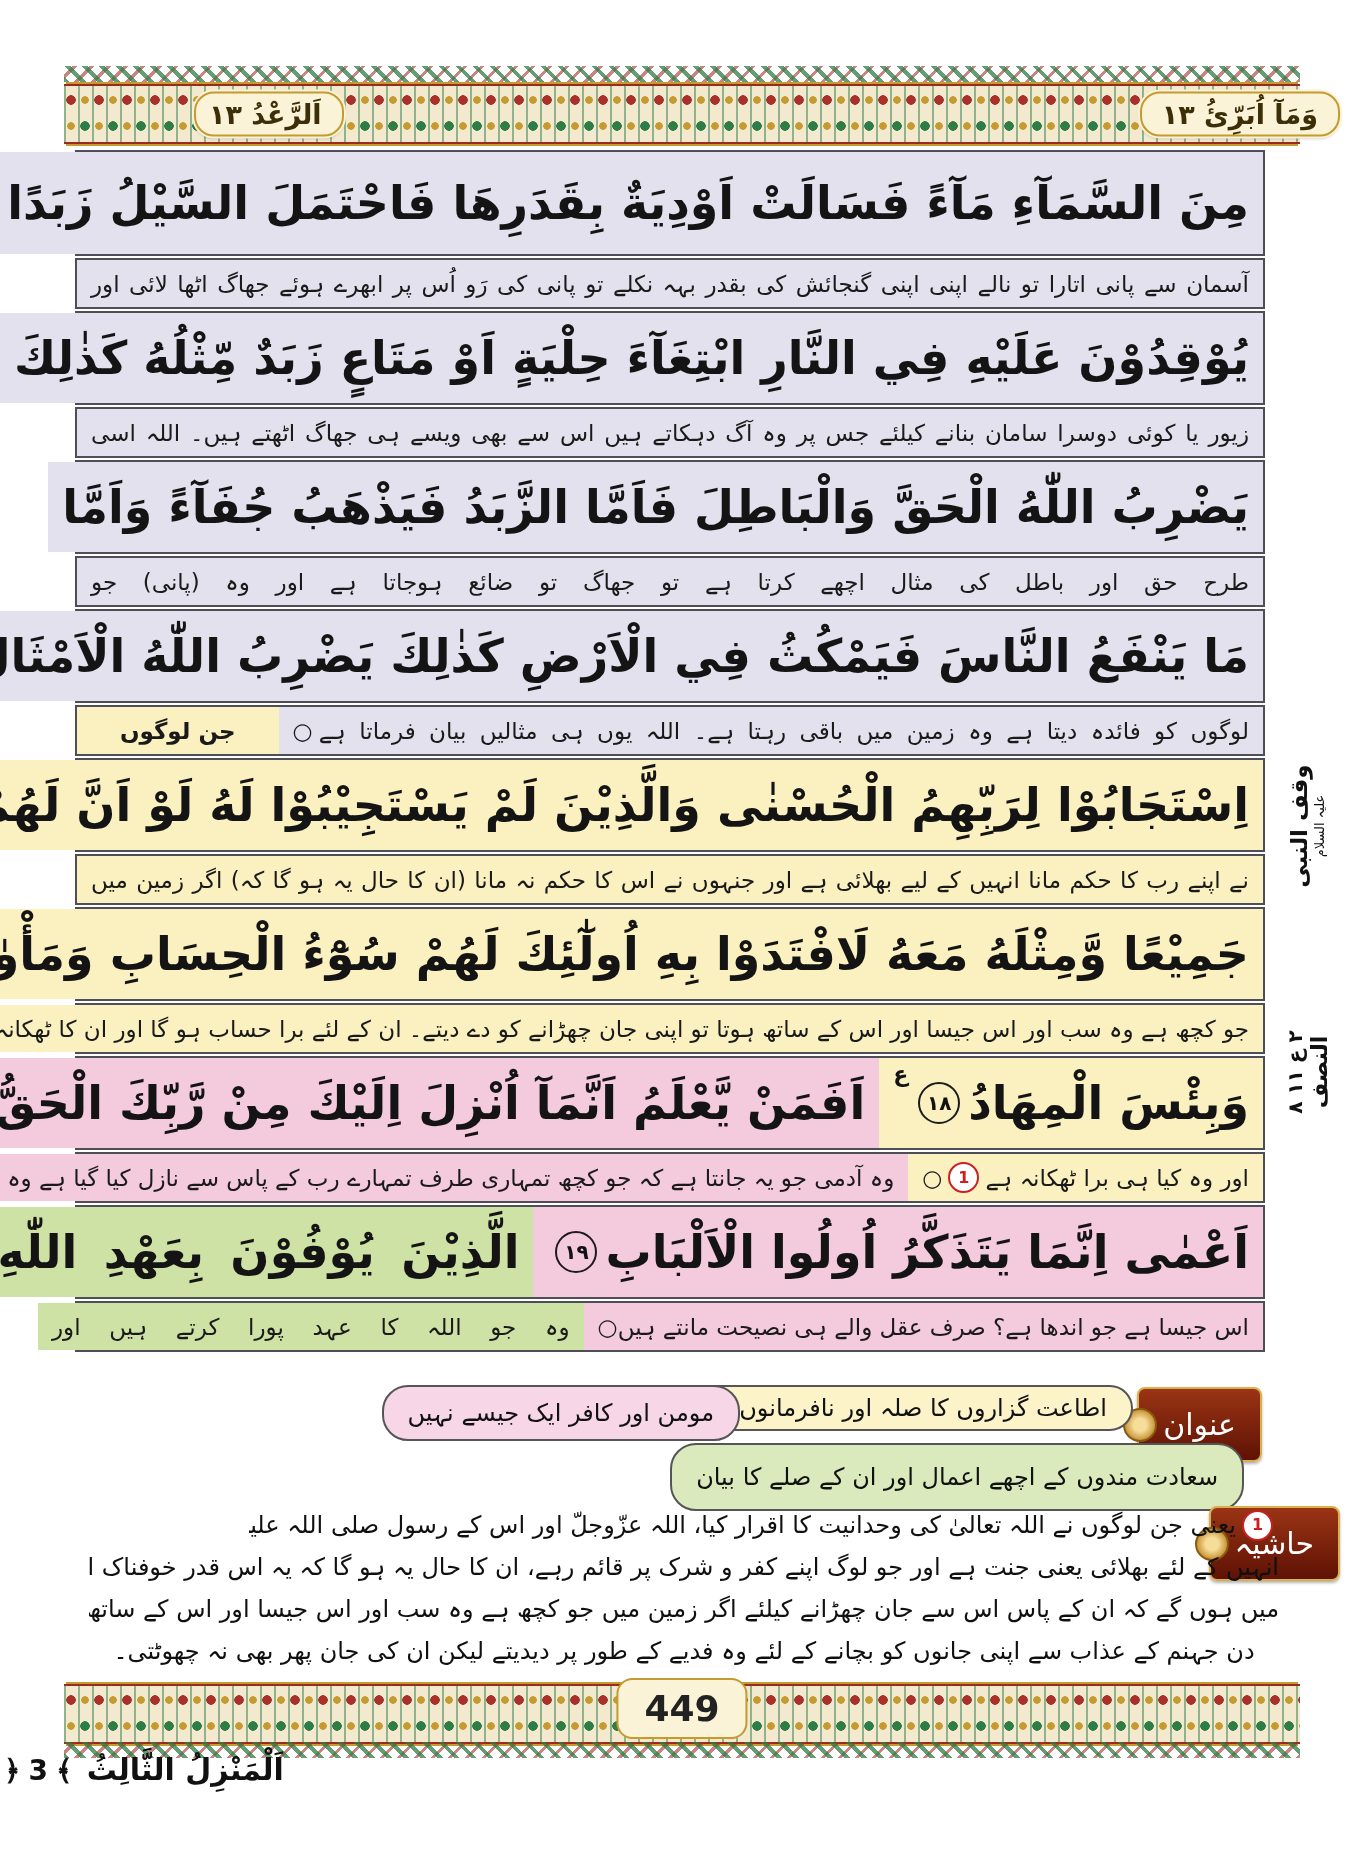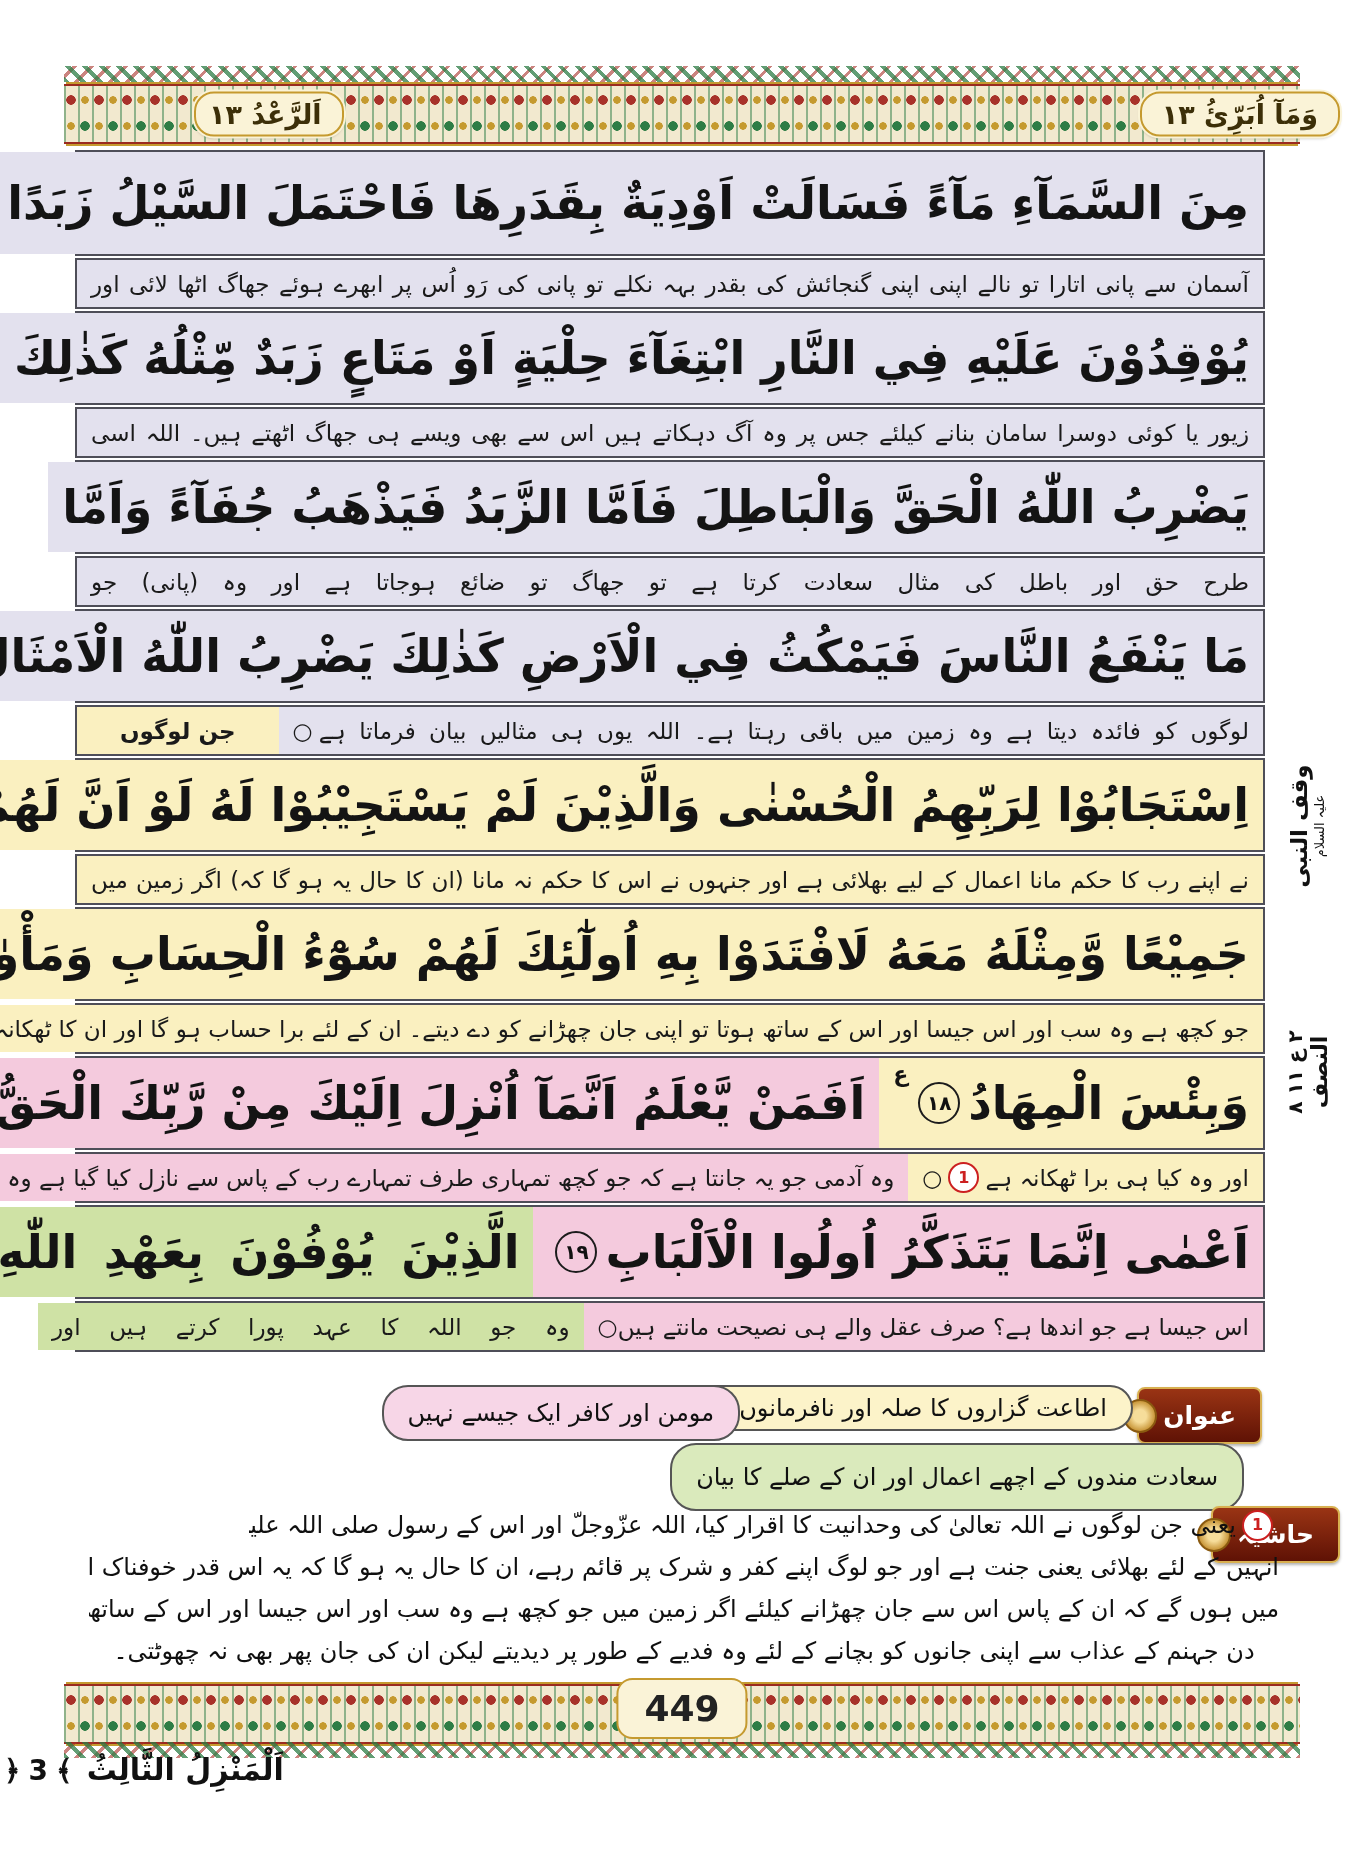--- a/index.html
+++ b/index.html
@@ -71,21 +71,21 @@
   #waqf{width:180px; height:52px; right:-42px; top:800px;}
   #waqf .big{font-size:23px; font-weight:bold; white-space:nowrap;}
   #waqf .small{font-size:13px; white-space:nowrap;}
   #nisf{width:150px; height:64px; right:-28px; top:1040px;}
   #nisf .ruku-line{font-size:20px; font-weight:bold; letter-spacing:4px; white-space:nowrap;}
   #nisf .nisf-word{font-size:22px; font-weight:bold; white-space:nowrap;}
   
   .tag-label{
     position:absolute; background:linear-gradient(180deg,#9a3414,#5f1205);
     color:#fff; border:2px solid #d8b050; border-radius:8px;
-    font-size:25px; font-weight:bold; padding:12px 24px; white-space:nowrap;
+    font-size:30px; font-weight:normal; padding:18px 24px; white-space:nowrap;
     box-shadow:0 2px 3px rgba(0,0,0,.3);
   }
   .tag-label::after{
     content:""; position:absolute; left:-16px; top:50%; transform:translateY(-50%);
     width:30px; height:30px; border-radius:50%;
     background:radial-gradient(circle,#f6dd9a 30%,#c9973a 70%); border:2px solid #8a5a10;
   }
   .topic-box{
     position:absolute; border:2px solid #555; border-radius:26px;
     font-size:24px; color:#111; display:flex; align-items:center; justify-content:center;
@@ -151,21 +151,21 @@
         </div>
     </div>
 
     <div class="row ar">
       <div class="seg lavender grow solo">
           <span class="t">يَضْرِبُ اللّٰهُ الْحَقَّ وَالْبَاطِلَ فَاَمَّا الزَّبَدُ فَيَذْهَبُ جُفَآءً وَاَمَّا</span>
         </div>
     </div>
     <div class="row ur">
       <div class="seg lavender grow solo">
-          <span class="t">طرح حق اور باطل کی مثال سعادت کرتا ہے تو جھاگ تو ضائع ہوجاتا ہے اور وہ (پانی) جو</span>
+          <span class="t">طرح حق اور باطل کی مثال اچھے کرتا ہے تو جھاگ تو ضائع ہوجاتا ہے اور وہ (پانی) جو</span>
         </div>
     </div>
 
     <div class="row ar">
       <div class="seg lavender grow">
         <span class="t">مَا يَنْفَعُ النَّاسَ فَيَمْكُثُ فِي الْاَرْضِ كَذٰلِكَ يَضْرِبُ اللّٰهُ الْاَمْثَالَ</span>
 
       </div>
 
     </div>
@@ -178,21 +178,21 @@
         </div>
     </div>
 
     <div class="row ar">
       <div class="seg yellow grow solo">
           <span class="t">اِسْتَجَابُوْا لِرَبِّهِمُ الْحُسْنٰى وَالَّذِيْنَ لَمْ يَسْتَجِيْبُوْا لَهُ لَوْ اَنَّ لَهُمْ مَّا فِي الْاَرْضِ</span>
         </div>
     </div>
     <div class="row ur">
       <div class="seg yellow grow solo">
-          <span class="t">نے اپنے رب کا حکم مانا اعمال کے لیے بھلائی ہے اور جنہوں نے اس کا حکم نہ مانا (ان کا حال یہ ہو گا کہ) اگر زمین میں</span>
+          <span class="t">نے اپنے رب کا حکم مانا انہیں کے لیے بھلائی ہے اور جنہوں نے اس کا حکم نہ مانا (ان کا حال یہ ہو گا کہ) اگر زمین میں</span>
         </div>
     </div>
 
     <div class="row ar">
       <div class="seg yellow grow solo">
           <span class="t">جَمِيْعًا وَّمِثْلَهُ مَعَهُ لَافْتَدَوْا بِهِ اُولٰٓئِكَ لَهُمْ سُوْٓءُ الْحِسَابِ وَمَأْوٰىهُمْ جَهَنَّمُ</span>
         </div>
     </div>
     <div class="row ur">
       <div class="seg yellow grow solo">

